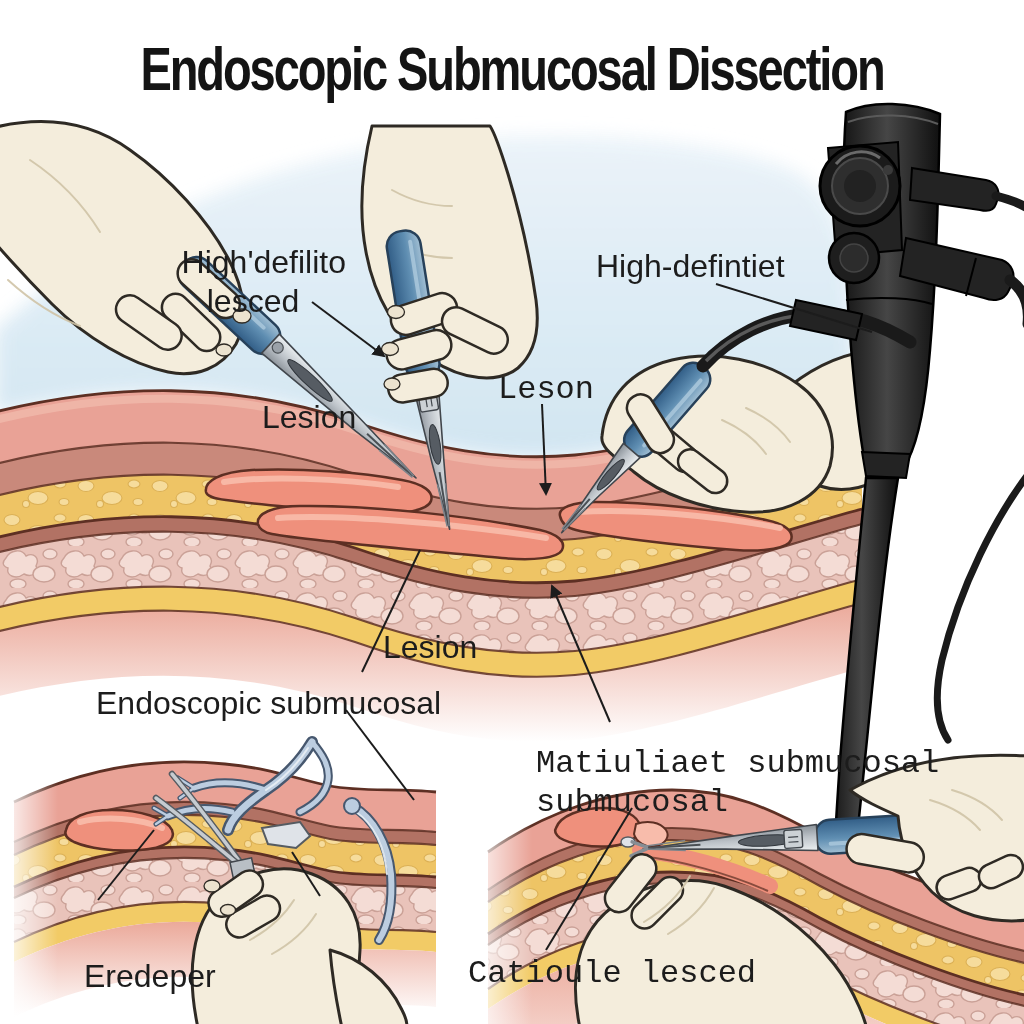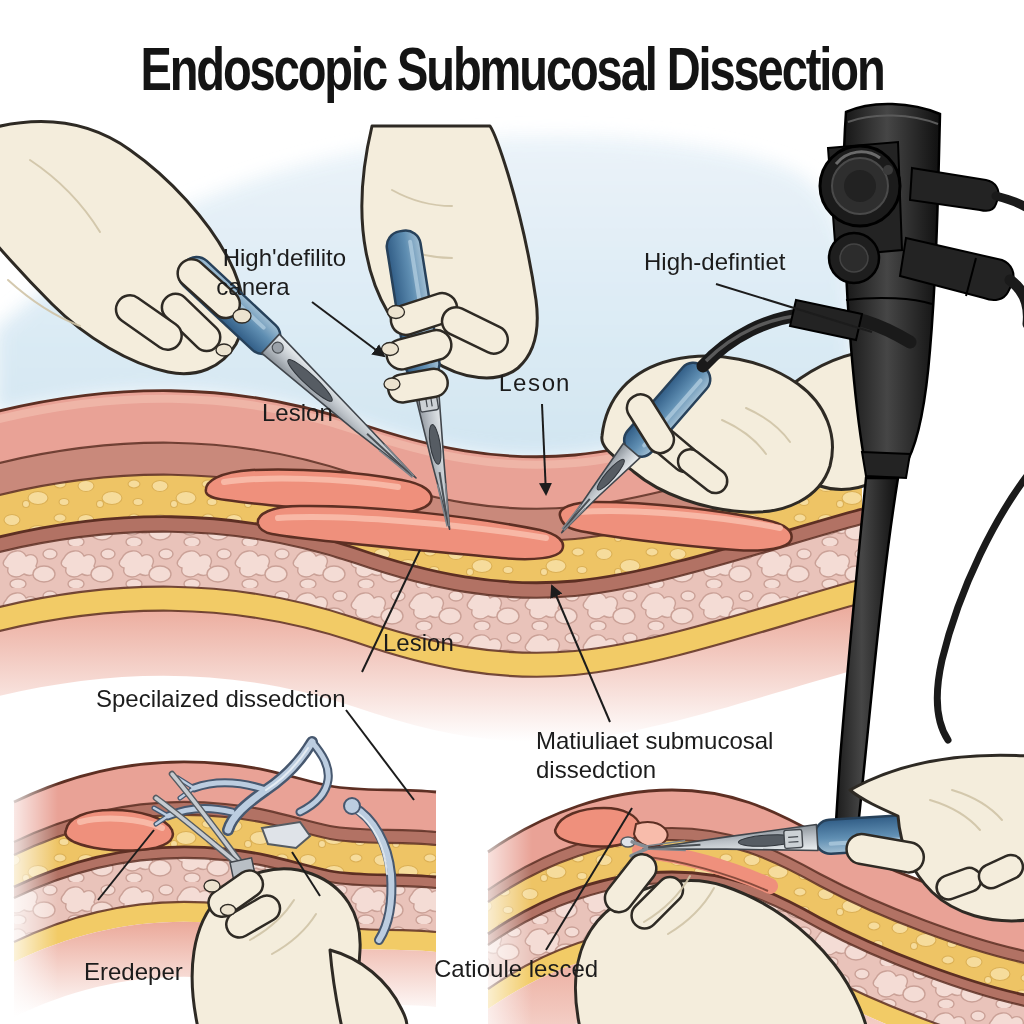--- a/index.html
+++ b/index.html
@@ -2,30 +2,30 @@
 <html style="--background: #ffffff; --labelColor: #1c1c1c; --outline: #2e2a24; --glove: #f4eddc; --gloveShade: #cfc3a6; --handleBlue: #5d8cb0; --metal: #c2c7cc; --mucosaPink: #e9a296; --mucosaLight: #f4c2b2; --roseDeep: #c9897b; --roseDark: #b27264; --fatYellow: #eec465; --fatBubble: #f7dfa2; --lesionSalmon: #ef907c; --lesionLight: #f8bcab; --mottled: #e9c3ba; --mottledBlob: #f5dfd8; --mottledEdge: #c79d93; --fatYellow2: #f2cb66; --basePink: #eba99a; --tissueOutline: #5d2f23; --scopeBlack: #232323; --vesselBlue: #bccde0; --vesselEdge: #47586f; --skyBlue: #cfe4f1;"><head>
 <meta charset="utf-8">
 <style>
   html,body{margin:0;padding:0;background:#fff;}
   .canvas{position:relative;width:1024px;height:1024px;background:#14b8a6;overflow:hidden;
           font-family:"Liberation Sans",sans-serif;}
   svg{position:absolute;left:0;top:0;}
   .title{position:absolute;top:36px;left:0;width:100%;text-align:center;
          font-size:56px;font-weight:bold;color:#141414;letter-spacing:-2.5px;
          transform:scale(0.84,1.08);transform-origin:50% 50%;white-space:nowrap;}
-  .lbl{position:absolute;color:var(--labelColor);font-size:24px;line-height:1.22;white-space:nowrap;}
+  .lbl{position:absolute;color:var(--labelColor);font-size:32px;line-height:1.22;white-space:nowrap;}
   .lbl-hdcam{left:160px;top:243px;width:186px;text-align:right;}
-  .lbl-hdr{left:644px;top:247px;}
+  .lbl-hdr{left:596px;top:247px;}
   .lbl-leson{left:498px;top:370px;font-family:Liberation Mono, monospace;}
   .lbl-lesion-top{left:262px;top:398px;}
   .lbl-lesion-mid{left:383px;top:628px;}
   .lbl-instr{left:96px;top:684px;}
-  .lbl-diss{left:536px;top:726px;}
+  .lbl-diss{left:536px;top:744px;font-family:Liberation Mono, monospace;}
   .lbl-ered{left:84px;top:957px;}
-  .lbl-cat{left:434px;top:954px;}
+  .lbl-cat{left:468px;top:954px;font-family:Liberation Mono, monospace;}
   
   .glove{fill:var(--glove);stroke:var(--outline);stroke-width:3;stroke-linejoin:round;}
   .finger{fill:var(--glove);stroke:var(--outline);stroke-width:2.5;}
   .crease{fill:none;stroke:var(--gloveShade);stroke-width:2;opacity:.9;stroke-linecap:round;}
   .nail{fill:#ece3cf;stroke:var(--outline);stroke-width:1.3;}
   .handle{fill:url(#gradHandle);stroke:#27415a;stroke-width:2.5;}
   .handlehl{stroke:#aac8dc;stroke-width:4;fill:none;stroke-linecap:round;opacity:.85;}
   .shaft{fill:url(#gradMetal);stroke:#41464c;stroke-width:1.6;stroke-linejoin:round;}
   .slot{fill:#565c63;stroke:#30353b;stroke-width:1;}
   .forkline{stroke:#4a4f54;stroke-width:2;fill:none;}
@@ -406,29 +406,29 @@
     <path class="leader" d="M 154,830 L 98,900"></path>
     <path class="leader" d="M 292,852 L 320,896"></path>
     <path class="leader" d="M 546,950 L 632,808"></path>
   </g>
 </svg>
 
 <div class="title">Endoscopic Submucosal Dissection</div>
 
 <div class="lbl lbl-hdcam">
   <div>High'defilito</div>
-  <div style="text-align:center">canera</div>
+  <div style="text-align:center">lesced</div>
 </div>
 <div class="lbl lbl-hdr">High-defintiet</div>
 <div class="lbl lbl-leson">Leson</div>
 <div class="lbl lbl-lesion-top">Lesion</div>
 <div class="lbl lbl-lesion-mid">Lesion</div>
 <div class="lbl lbl-instr">
-  <div>Specilaized dissedction</div>
+  <div>Endoscopic submucosal</div>
 </div>
 <div class="lbl lbl-diss">
   <div>Matiuliaet submucosal</div>
-  <div>dissedction</div>
+  <div>submucosal</div>
 </div>
 <div class="lbl lbl-ered">Eredeper</div>
 <div class="lbl lbl-cat">Catioule lesced</div>
 
 </div>
 
 </body></html>

